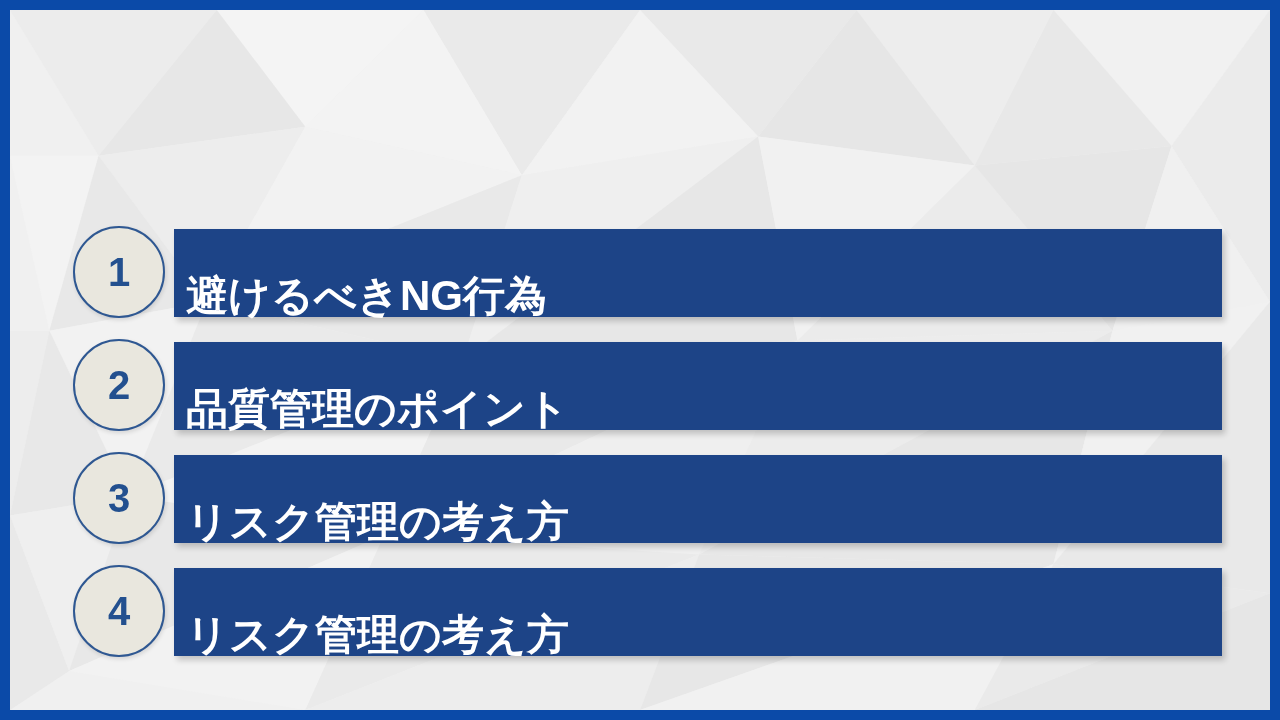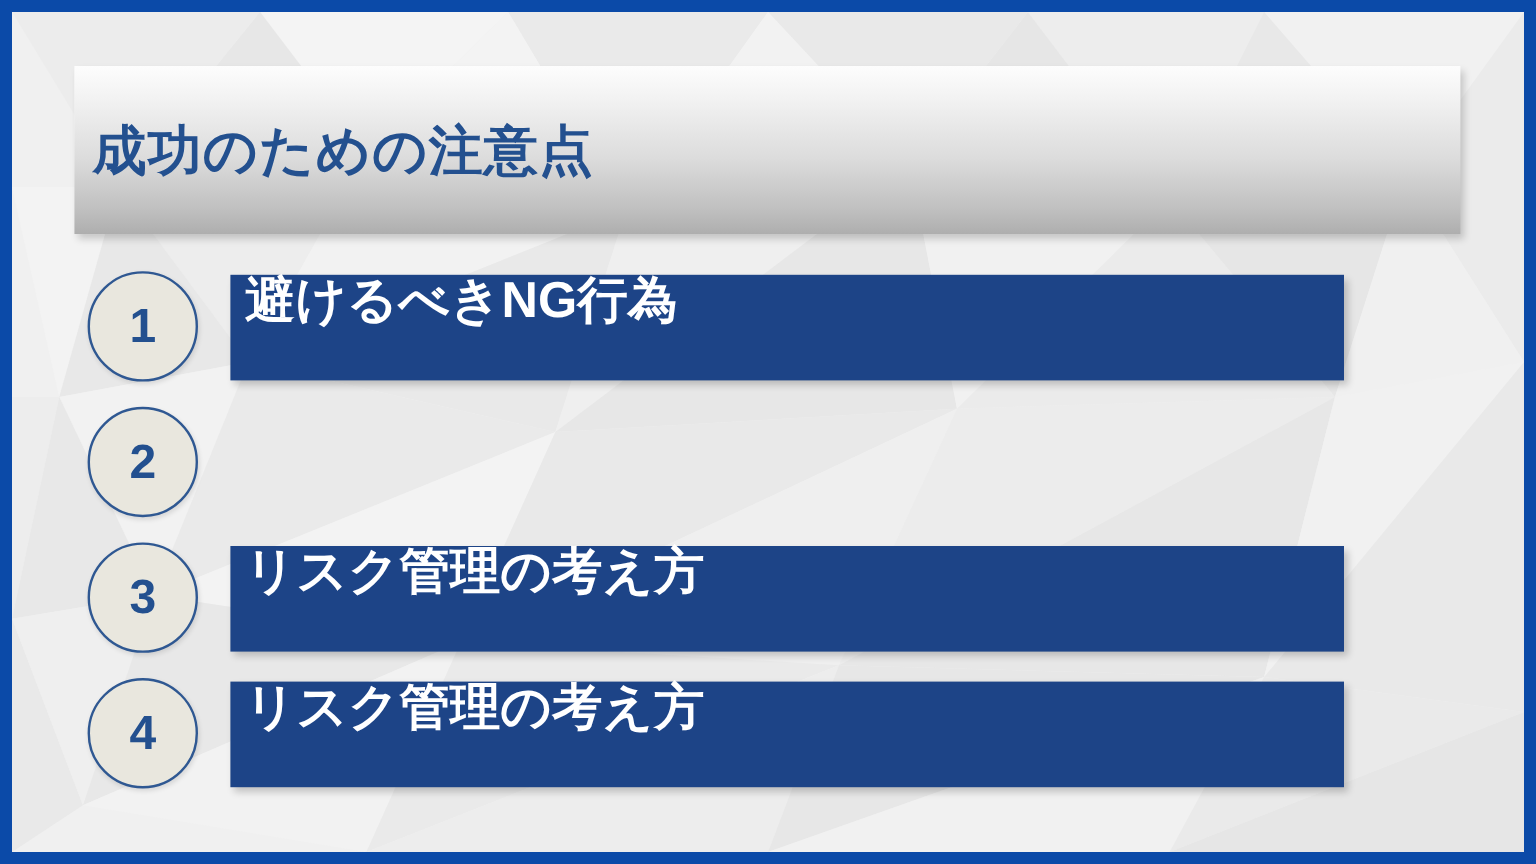--- a/index.html
+++ b/index.html
@@ -59,25 +59,25 @@
     z-index:2;
   }
   .item-number{
     font-size:40px;
     font-weight:bold;
     color:#23508f;
     line-height:1;
   }
   .item-bar{
     position:absolute;
-    left:182px;top:0;
-    width:928px;height:88px;
+    left:164px;top:0;
+    width:1048px;height:88px;
     background:#1d4487;
     box-shadow:3px 4px 6px rgba(0,0,0,0.20);
-    display:flex;align-items:flex-start;
+    display:flex;align-items:flex-end;
     z-index:1;
   }
   .item-label{
     margin-left:12px;
     font-size:42px;
     font-weight:bold;
     color:#ffffff;
     line-height:1;
     white-space:nowrap;
   }
@@ -128,38 +128,38 @@
     <polygon points="60,680 120,500 380,540" fill="#e8e8e8"></polygon>
     <polygon points="60,680 380,540 300,720" fill="#f2f2f2"></polygon>
     <polygon points="300,720 380,540 700,560" fill="#eaeaea"></polygon>
     <polygon points="300,720 700,560 640,720" fill="#ededed"></polygon>
     <polygon points="640,720 700,560 1060,570" fill="#e7e7e7"></polygon>
     <polygon points="640,720 1060,570 980,720" fill="#f1f1f1"></polygon>
     <polygon points="980,720 1060,570 1280,600" fill="#eaeaea"></polygon>
     <polygon points="980,720 1280,600 1280,720" fill="#e6e6e6"></polygon>
   </svg>
 
-  <div id="title-bar">
-    <div id="title-text" style="color: rgb(35, 80, 143);">成功のための注意点</div>
-  </div>
 
   <div id="item-list">
 
     <div class="item-row">
       <div class="item-number-circle" style="background: rgb(233, 231, 222); border-color: rgb(47, 88, 146);">
         <span class="item-number" style="color: rgb(35, 80, 143);">1</span>
       </div>
       <div class="item-bar" style="background: rgb(29, 68, 135);">
         <span class="item-label">避けるべきNG行為</span>
       </div>
     </div>
 
     <div class="item-row">
       <div class="item-number-circle" style="background: rgb(233, 231, 222); border-color: rgb(47, 88, 146);">
         <span class="item-number" style="color: rgb(35, 80, 143);">2</span>
+      </div>
+      <div class="item-bar" style="background: rgb(29, 68, 135);">
+        <span class="item-label">品質管理のポイント</span>
       </div>
     </div>
 
     <div class="item-row">
       <div class="item-number-circle" style="background: rgb(233, 231, 222); border-color: rgb(47, 88, 146);">
         <span class="item-number" style="color: rgb(35, 80, 143);">3</span>
       </div>
       <div class="item-bar" style="background: rgb(29, 68, 135);">
         <span class="item-label">リスク管理の考え方</span>
       </div>

